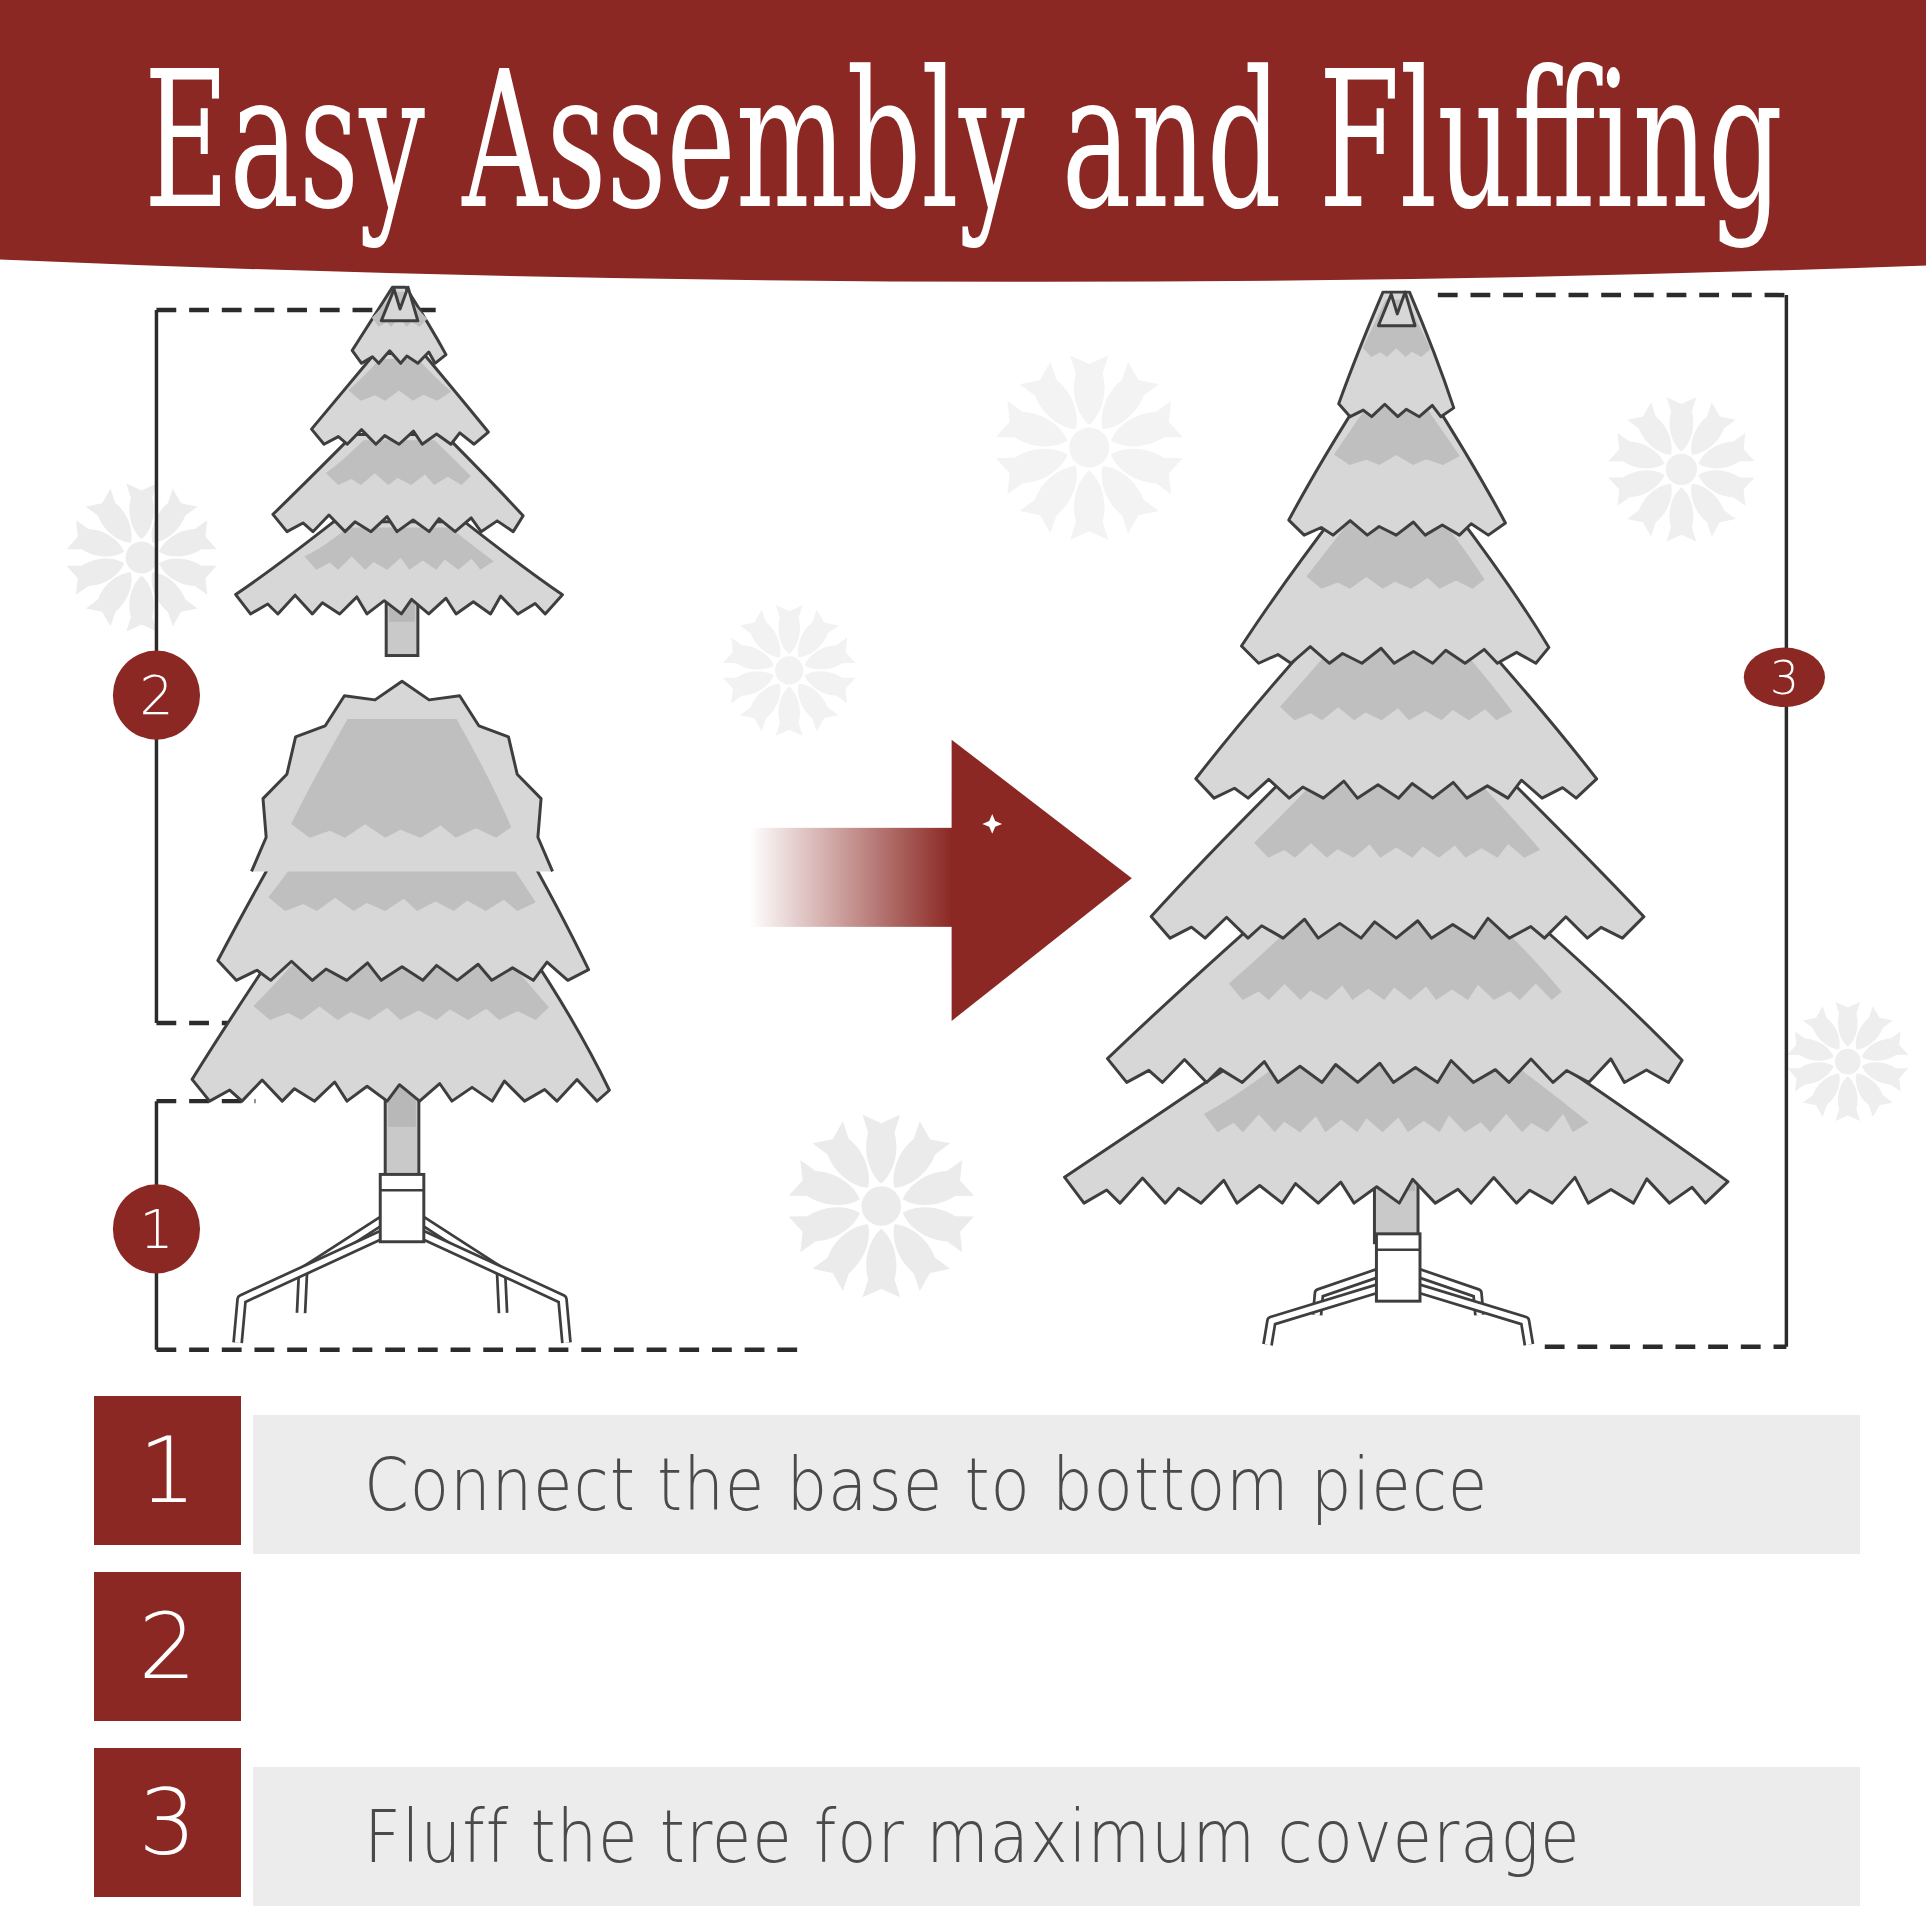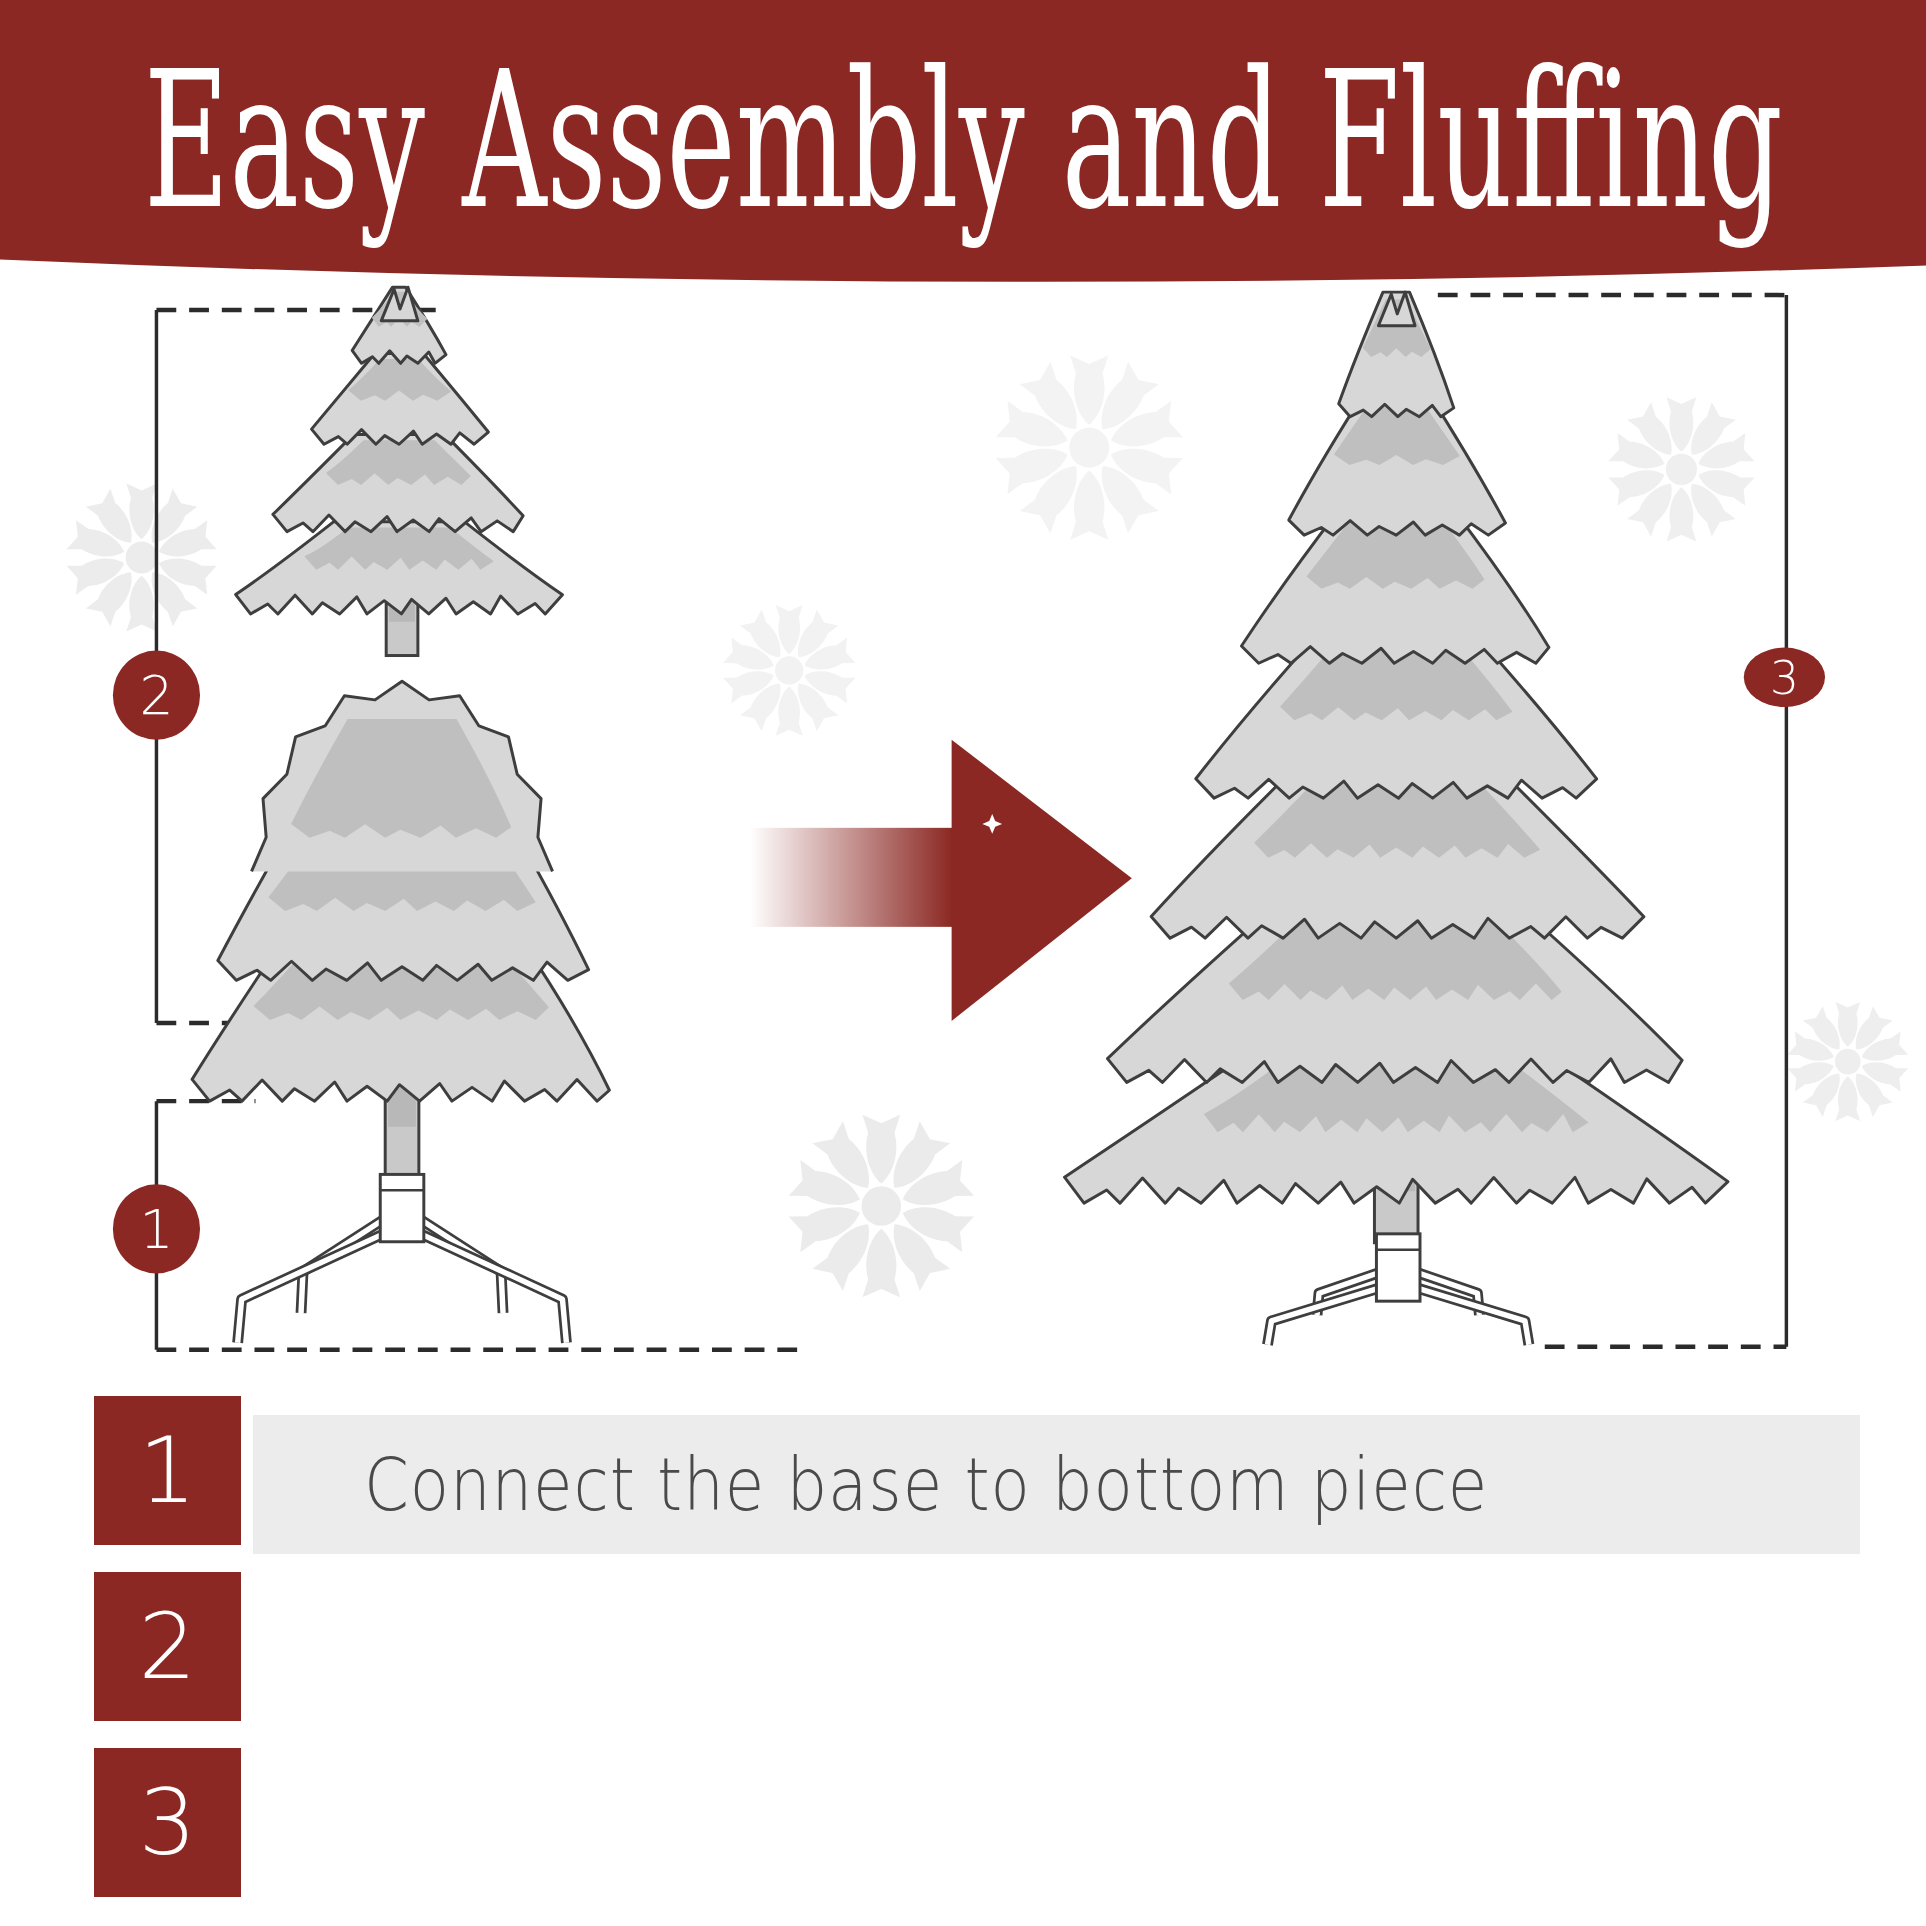--- a/index.html
+++ b/index.html
@@ -178,16 +178,19 @@
     </div>
     <div class="step-row" style="top:1572px">
       <div class="step-num">
         <span>2</span>
       </div>
     </div>
     <div class="step-row" style="top:1748px">
       <div class="step-num">
         <span>3</span>
       </div>
+      <div class="step-bar">
+        <span class="step-label">Fluff the tree for maximum coverage</span>
+      </div>
     </div>
   </div>
 </div>
 
 
 </body></html>

